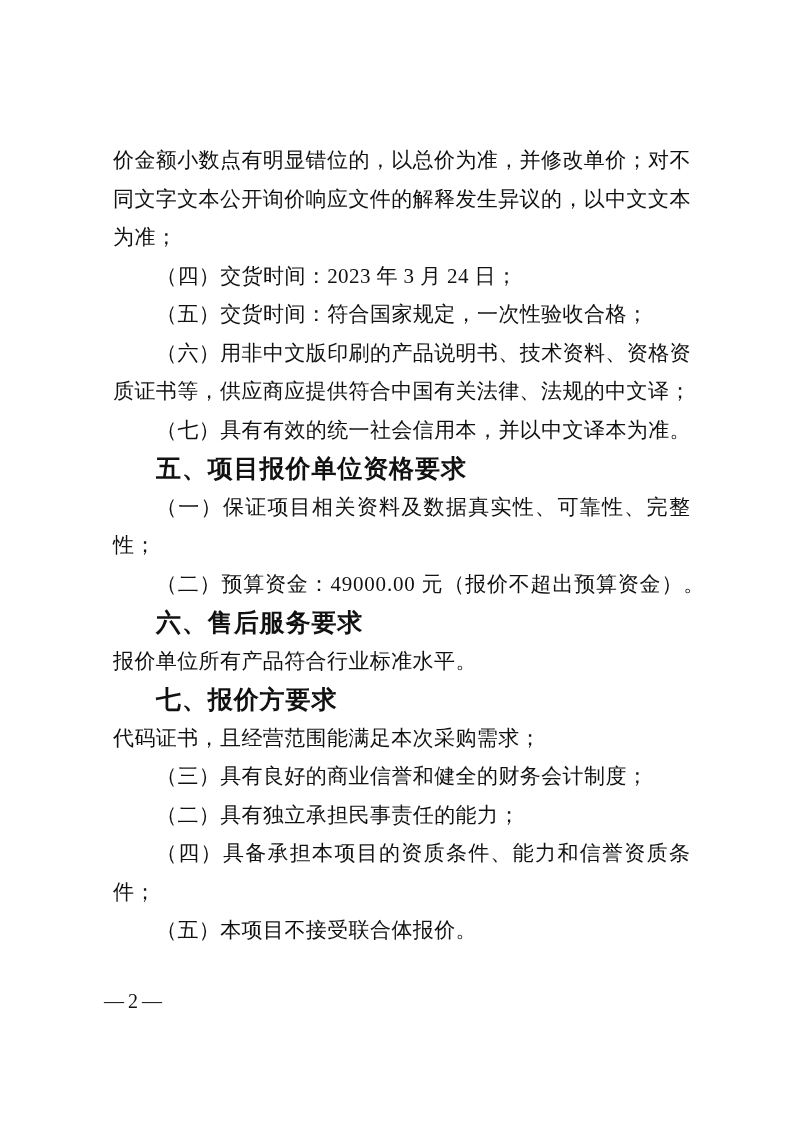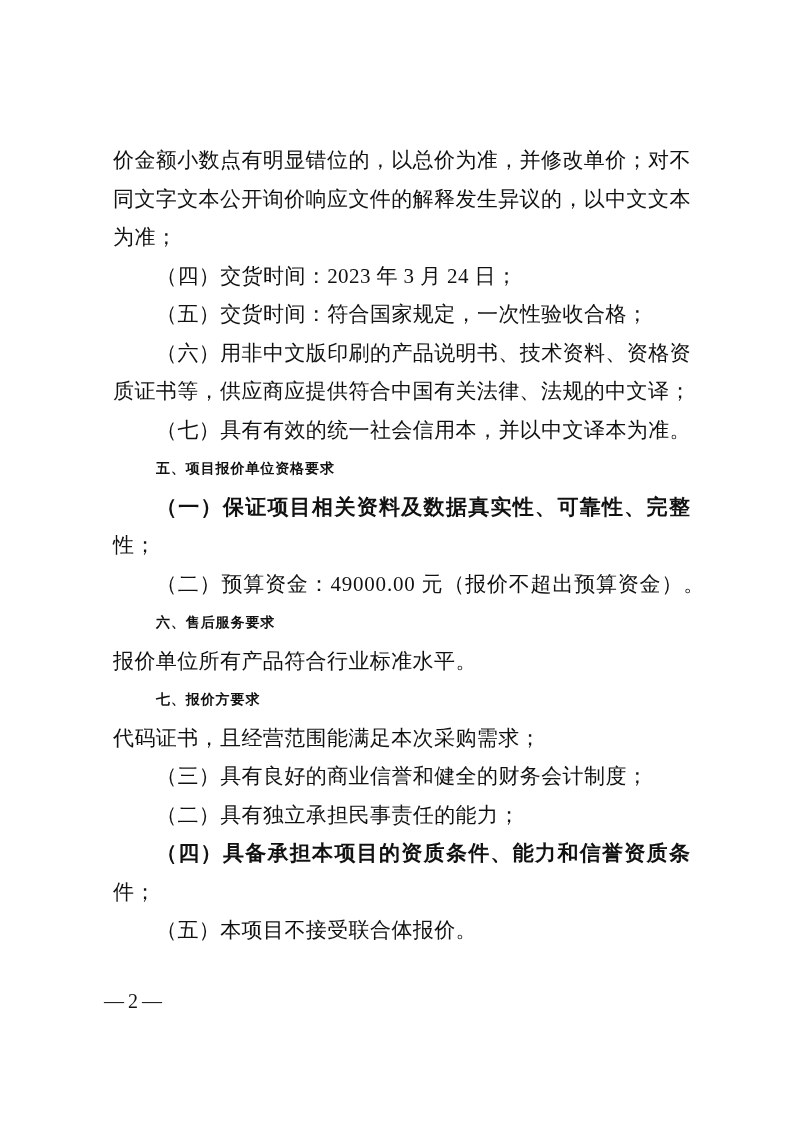--- a/index.html
+++ b/index.html
@@ -27,29 +27,28 @@
     line-height: 38.5px;
     font-size: 21px;
     letter-spacing: 0.4px;
     white-space: nowrap;
   }
   .line.indent {
     padding-left: 43px;
   }
   .line.sp1 {
     letter-spacing: 1.3px;
-    font-weight: bold;
   }
   .line.sp05 {
     letter-spacing: 0.8px;
   }
   .line.heading {
     font-family: "Liberation Sans", sans-serif;
     font-weight: 700;
-    font-size: 14px;
+    font-size: 25px;
     letter-spacing: 0.9px;
   }
   .footer {
     position: absolute;
     left: 104px;
     top: 990px;
     font-size: 20px;
     letter-spacing: 4px;
     line-height: 22px;
     color: #111111;

